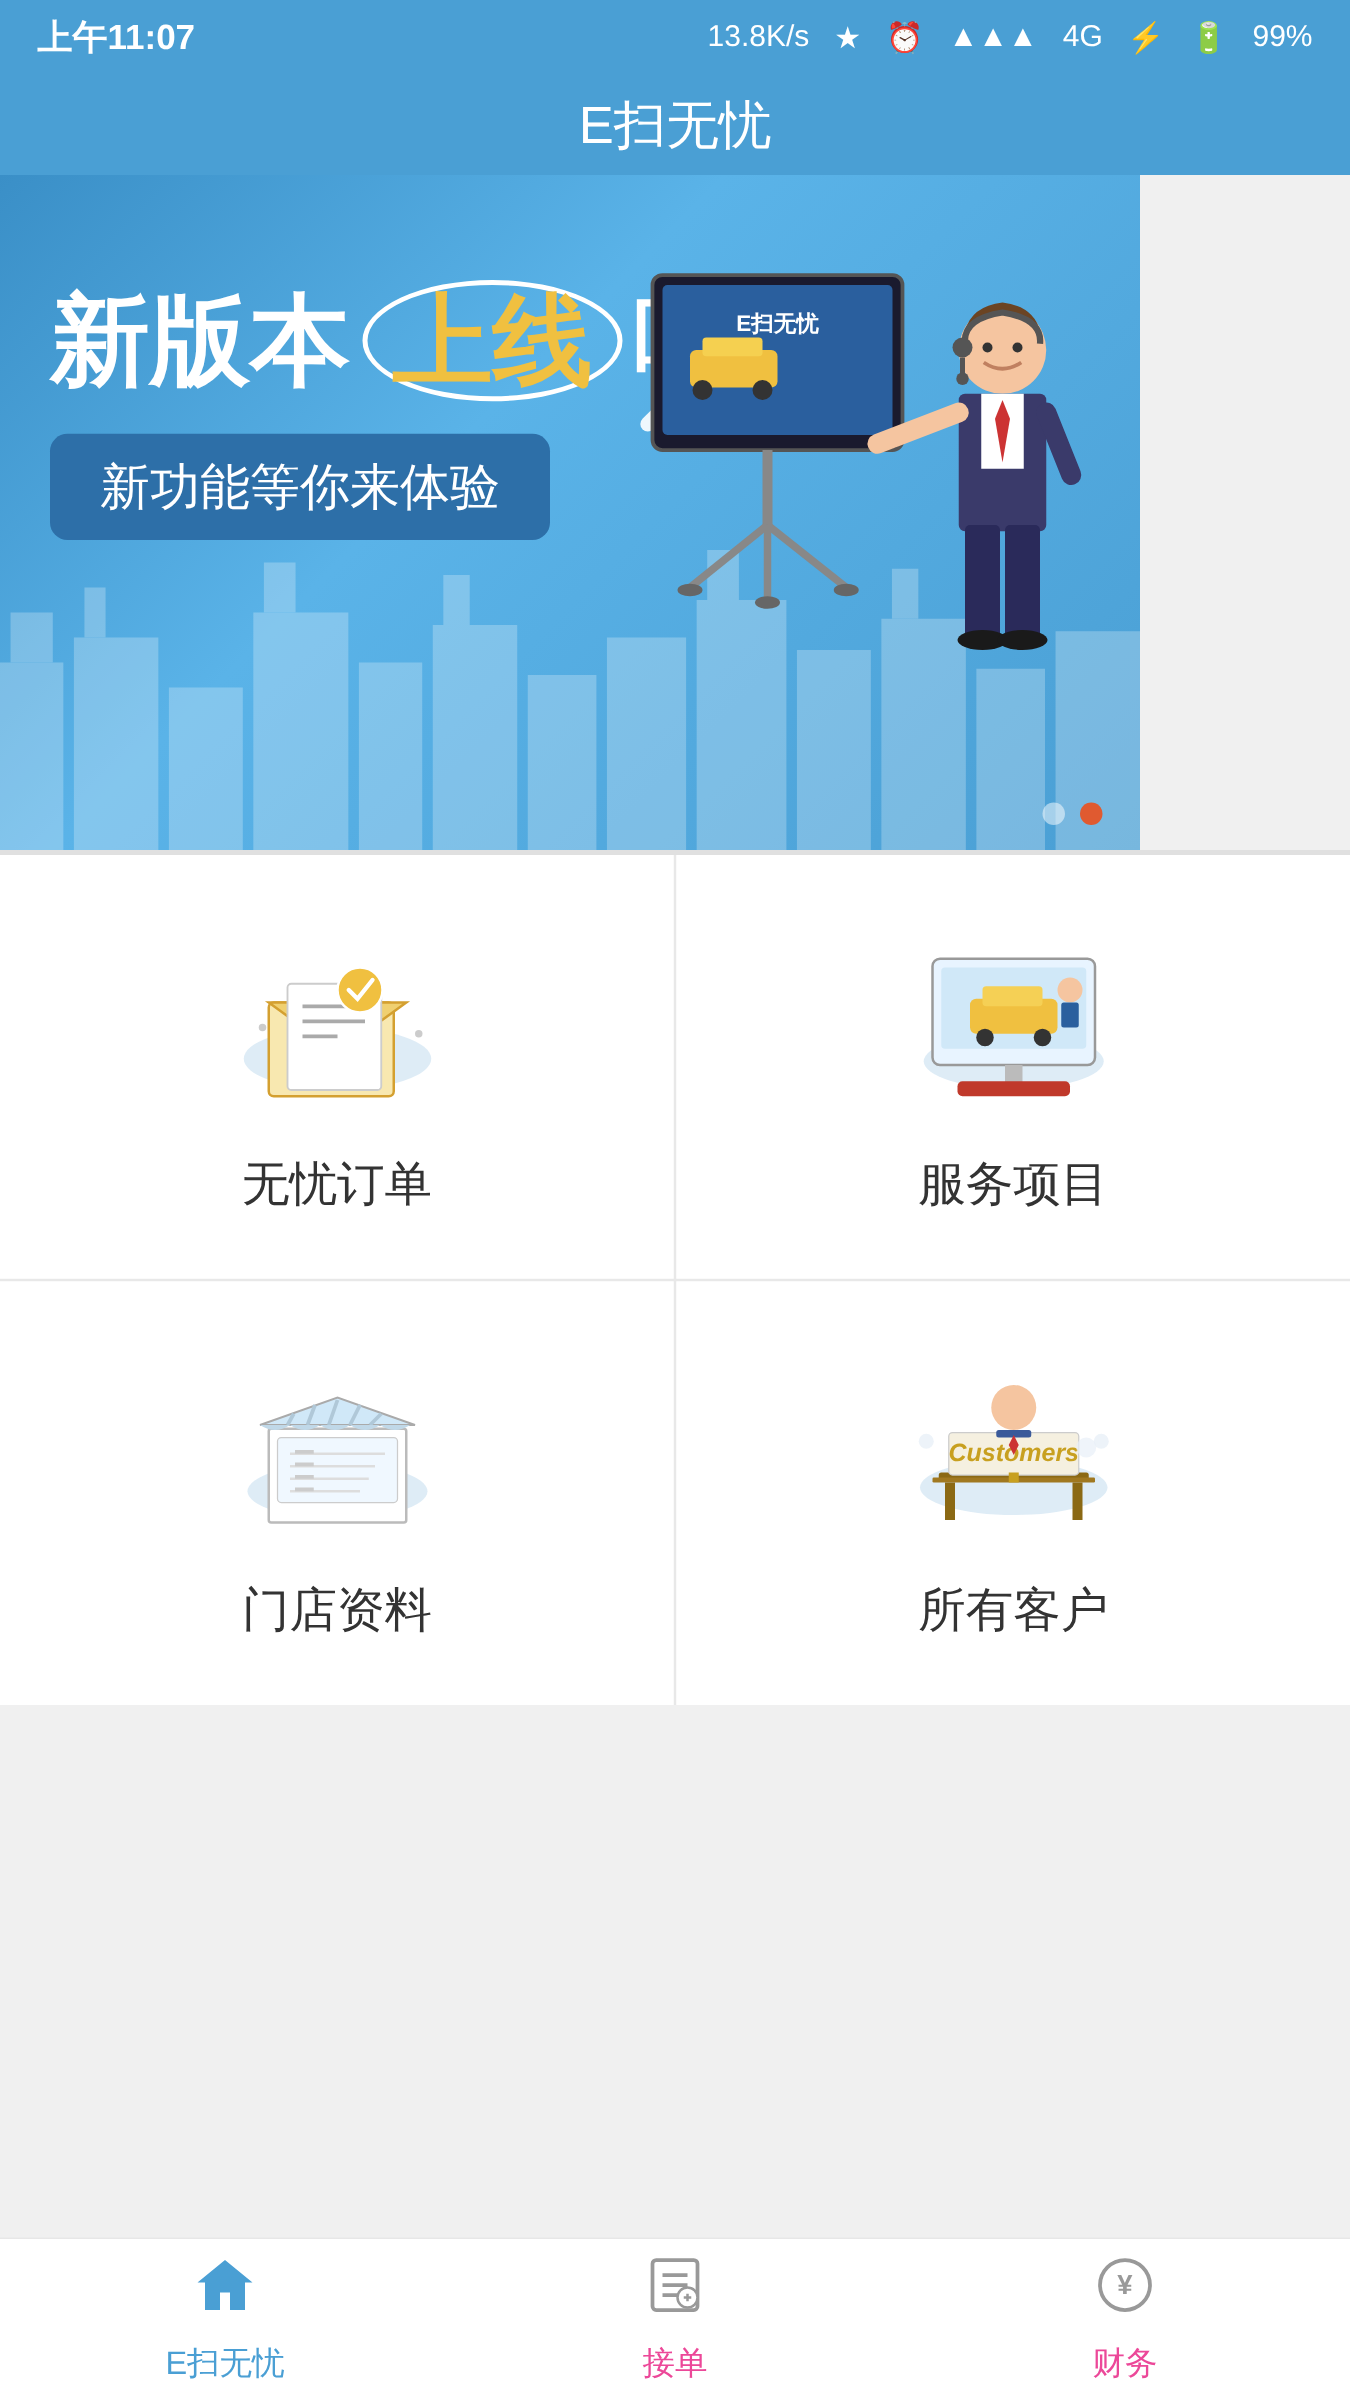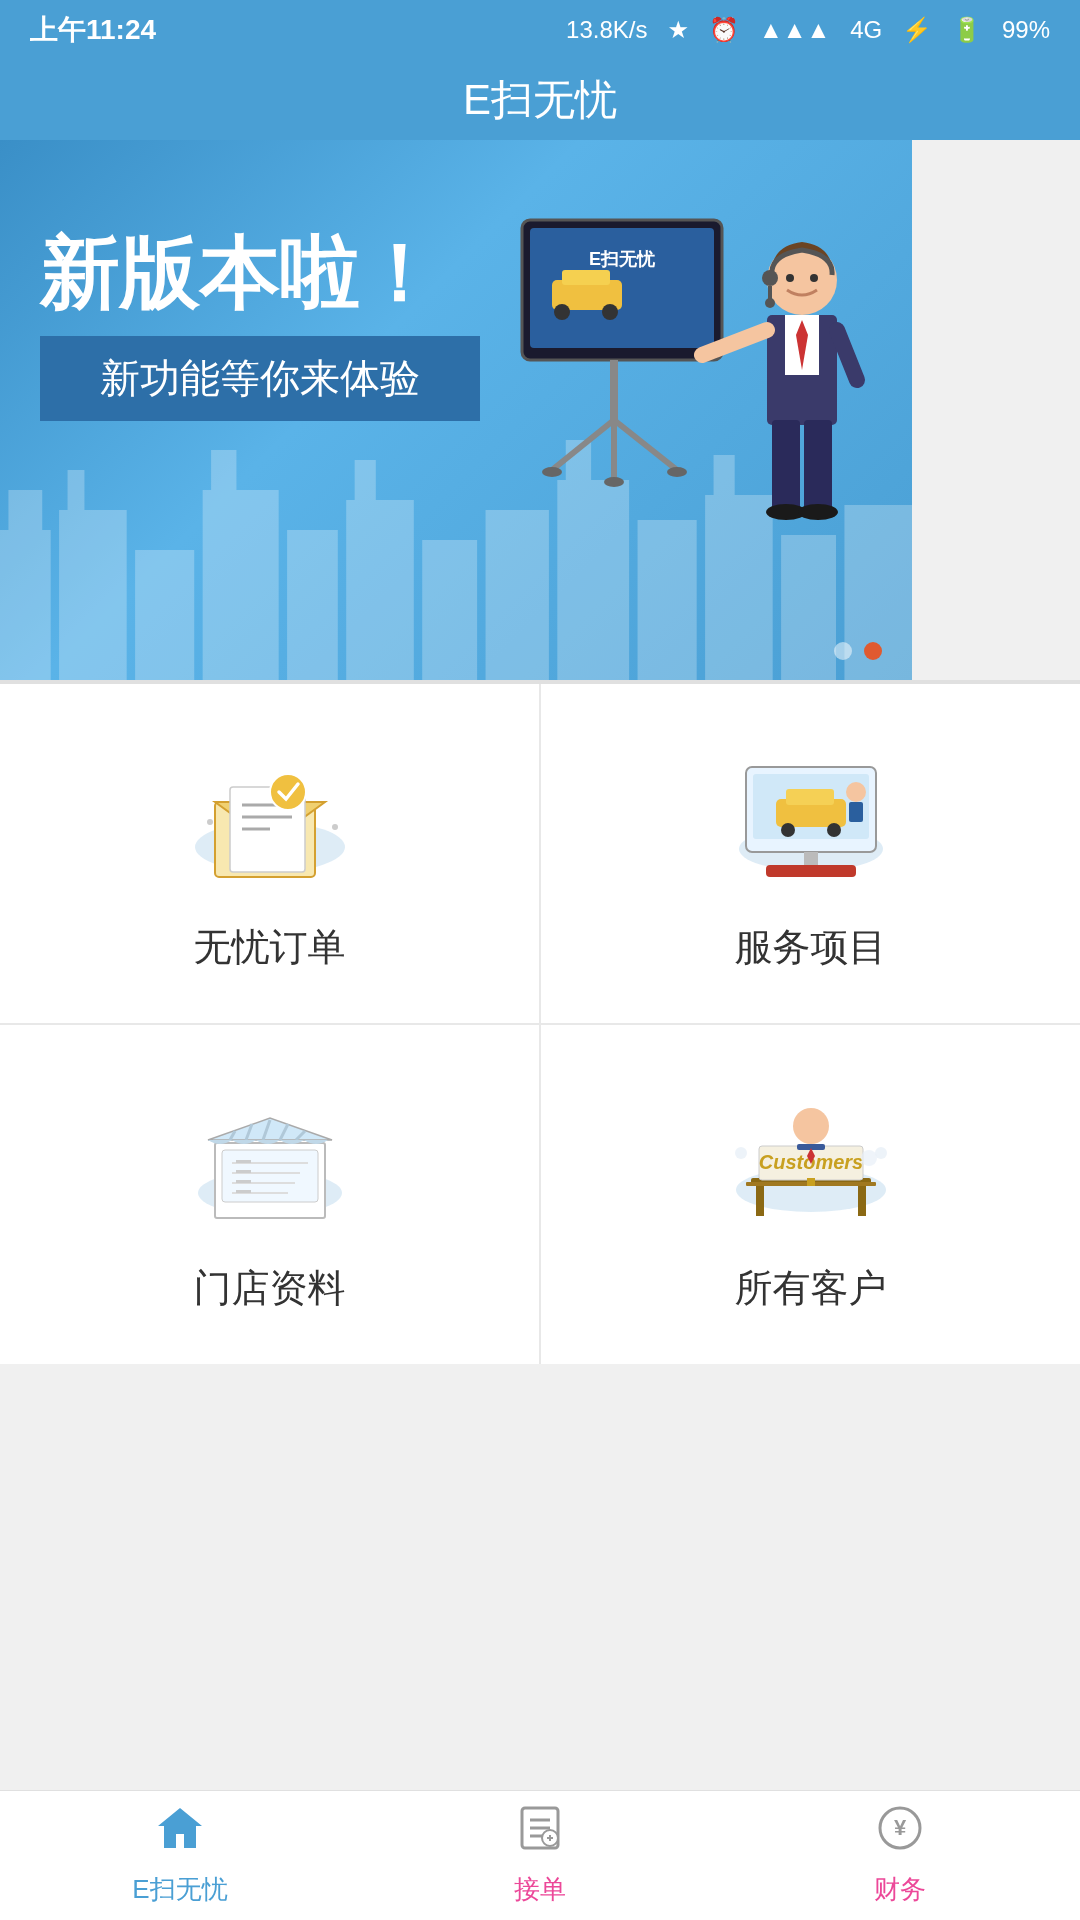--- a/index.html
+++ b/index.html
@@ -74,26 +74,26 @@
       color: #f0c040;
       font-size: 80px;
       font-weight: bold;
       border: 4px solid white;
       border-radius: 50%;
       padding: 0 20px;
       position: relative;
     }
 
     .banner-sub {
-      margin-top: 8px;
+      margin-top: 19px;
       background: #2d6fa8;
       color: white;
-      padding: 15px 60px;
+      padding: 15px 40px;
       font-size: 40px;
-      border-radius: 0;
+      border-radius: 14px;
       display: inline-block;
     }
 
     
     .banner-illustration {
       position: absolute;
       right: 30px;
       top: 60px;
       width: 420px;
       height: 400px;
@@ -199,21 +199,21 @@
       bottom: 0;
       width: 100%;
       height: 250px;
       opacity: 0.25;
     }
   </style>
 </head>
 <body>
 
 <div class="status-bar">
-  <span class="status-left">上午11:24</span>
+  <span class="status-left">上午11:07</span>
   <span class="status-center">
     <span>13.8K/s</span>
     <span>★</span>
     <span>⏰</span>
     <span>▲▲▲</span>
     <span>4G</span>
     <span>⚡</span>
     <span>🔋</span>
     <span>99%</span>
   </span>
@@ -244,20 +244,25 @@
     <rect x="835" y="65" width="80" height="185" fill="white"></rect>
     <rect x="845" y="25" width="25" height="40" fill="white"></rect>
     <rect x="925" y="105" width="65" height="145" fill="white"></rect>
     <rect x="1000" y="75" width="80" height="175" fill="white"></rect>
   </svg>
 
   <div class="banner-content">
     <div class="banner-headline">
       <span class="banner-text-white">新版本</span>
 
+      <div style="position:relative; display:inline-block; margin: 0 10px;">
+        <span class="banner-text-highlight">上线</span>
+        
+        <div style="position:absolute; right:-45px; bottom:-25px; width:12px; height:65px; background:white; border-radius:6px; transform:rotate(45deg); opacity:0.9;"></div>
+      </div>
       <span class="banner-text-white">啦！</span>
     </div>
     <div class="banner-sub">新功能等你来体验</div>
   </div>
 
   <div class="banner-illustration">
     <svg width="420" height="400" viewBox="0 0 420 400">
 
       <rect x="60" y="20" width="200" height="140" rx="8" ry="8" fill="#1a1a2e" stroke="#555" stroke-width="3"></rect>
       <rect x="68" y="28" width="184" height="120" rx="4" ry="4" fill="#2a5f9e"></rect>

